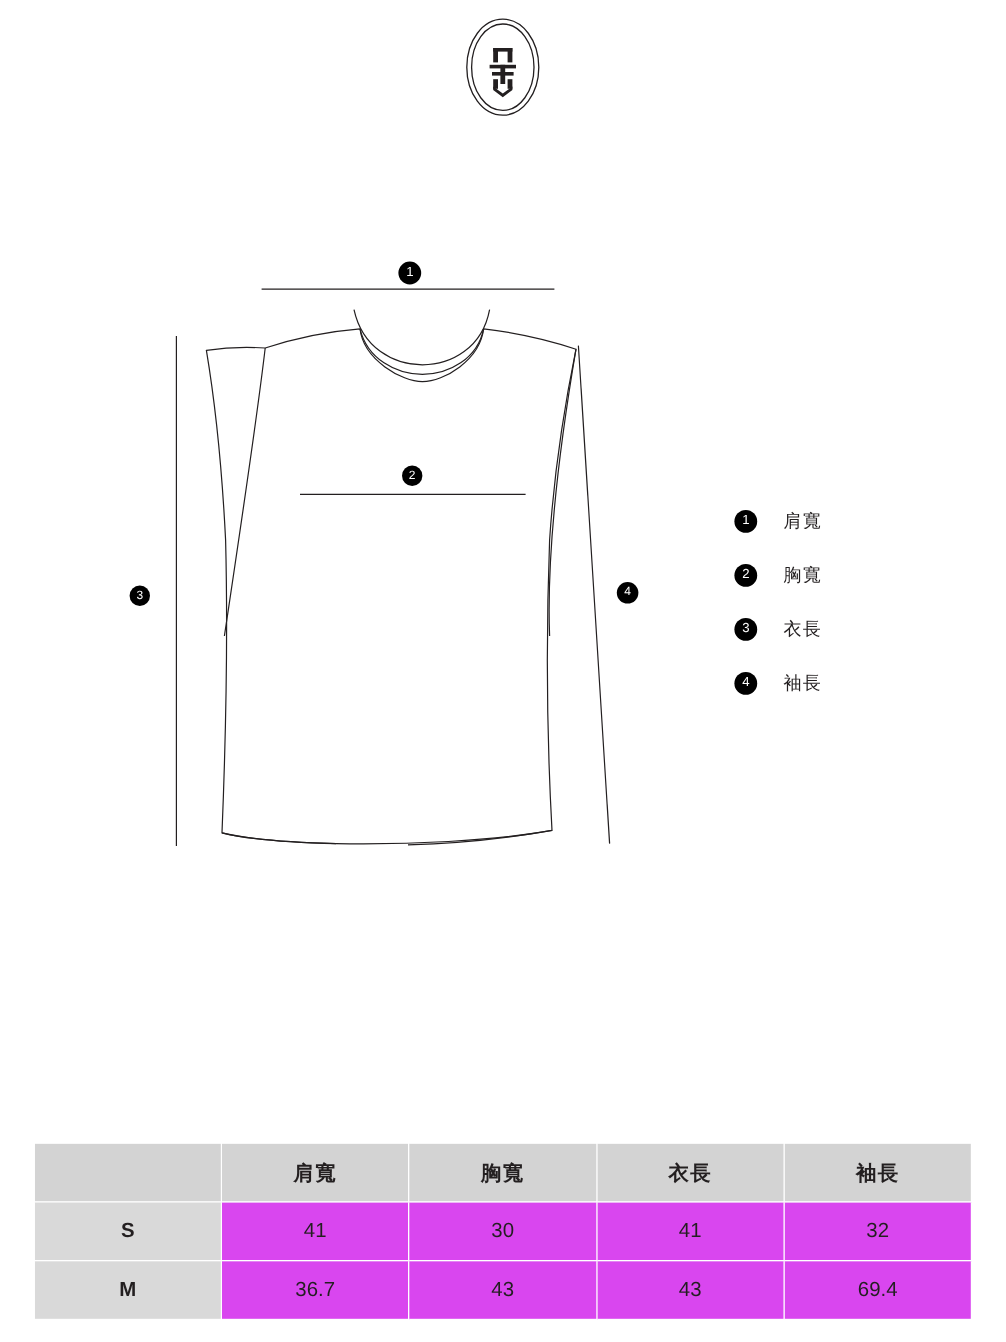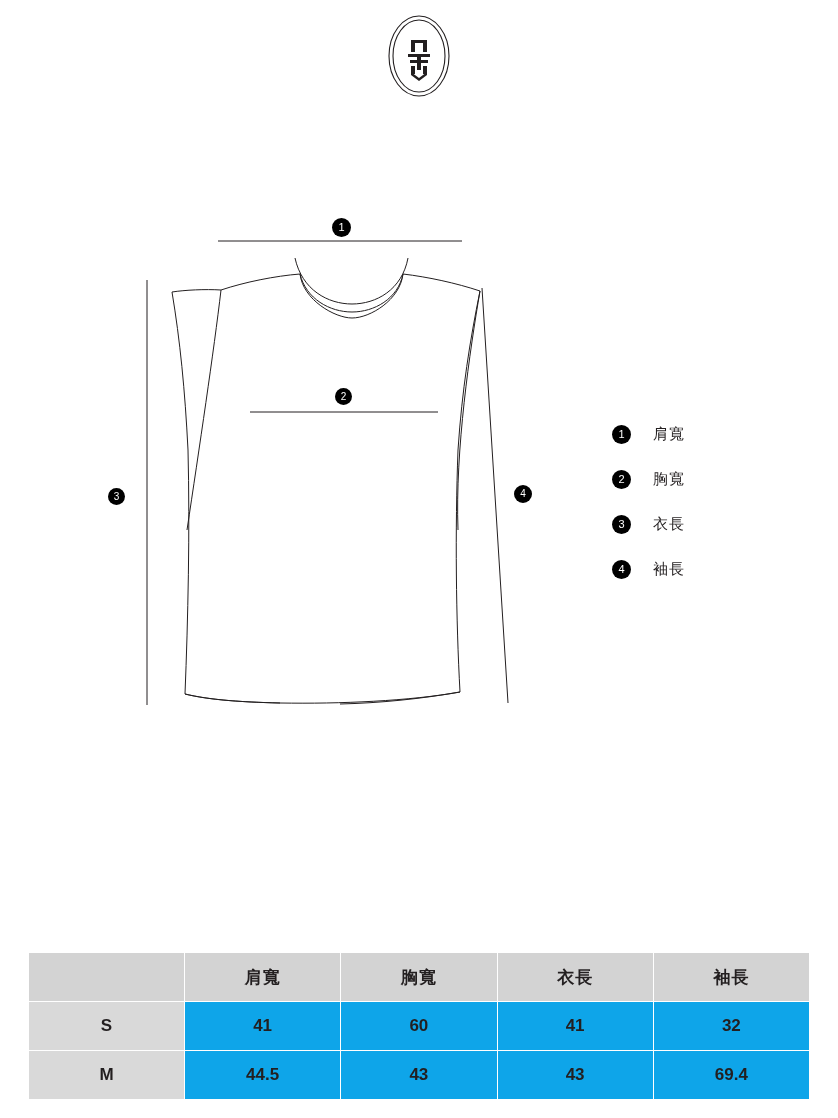--- a/index.html
+++ b/index.html
@@ -90,22 +90,22 @@
     letter-spacing: 1px;
   }
   .size-table thead th.corner {
     background: #d3d3d3;
   }
   .size-table tbody th {
     background: #d9d9d9;
     font-weight: bold;
   }
   .size-table tbody td {
-    background: #0ea5e9;
-    font-weight: bold;
+    background: #d946ef;
+    font-weight: normal;
   }
   .col-first { width: 155px; }
 </style>
 </head>
 <body>
 
 <div class="logo-wrap">
   <svg width="64" height="84" viewBox="0 0 64 84">
     <ellipse cx="32" cy="42" rx="30" ry="40" fill="none" stroke="#231f20" stroke-width="1.1"></ellipse>
     <ellipse cx="32" cy="42" rx="26" ry="36" fill="none" stroke="#231f20" stroke-width="1.1"></ellipse>
@@ -198,25 +198,25 @@
       <th>肩寬</th>
       <th>胸寬</th>
       <th>衣長</th>
       <th>袖長</th>
     </tr>
   </thead>
   <tbody>
     <tr>
       <th class="col-first">S</th>
       <td>41</td>
-      <td>60</td>
+      <td>30</td>
       <td>41</td>
       <td>32</td>
     </tr>
     <tr>
       <th class="col-first">M</th>
-      <td>44.5</td>
+      <td>36.7</td>
       <td>43</td>
       <td>43</td>
       <td>69.4</td>
     </tr>
   </tbody>
 </table>
 
 </body></html>

